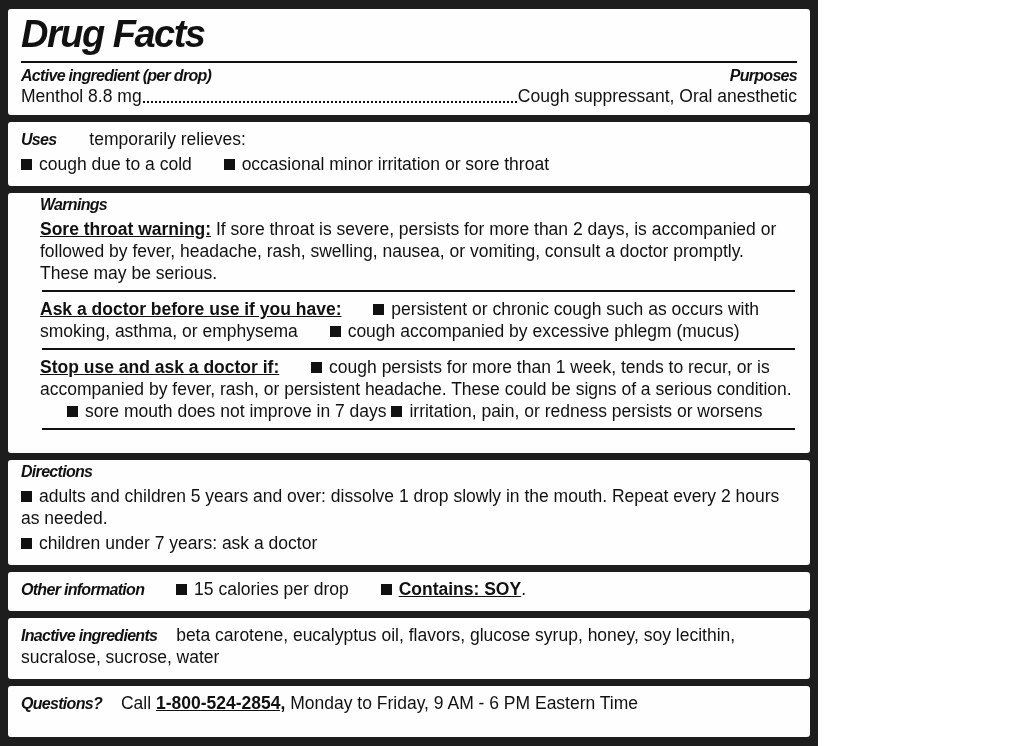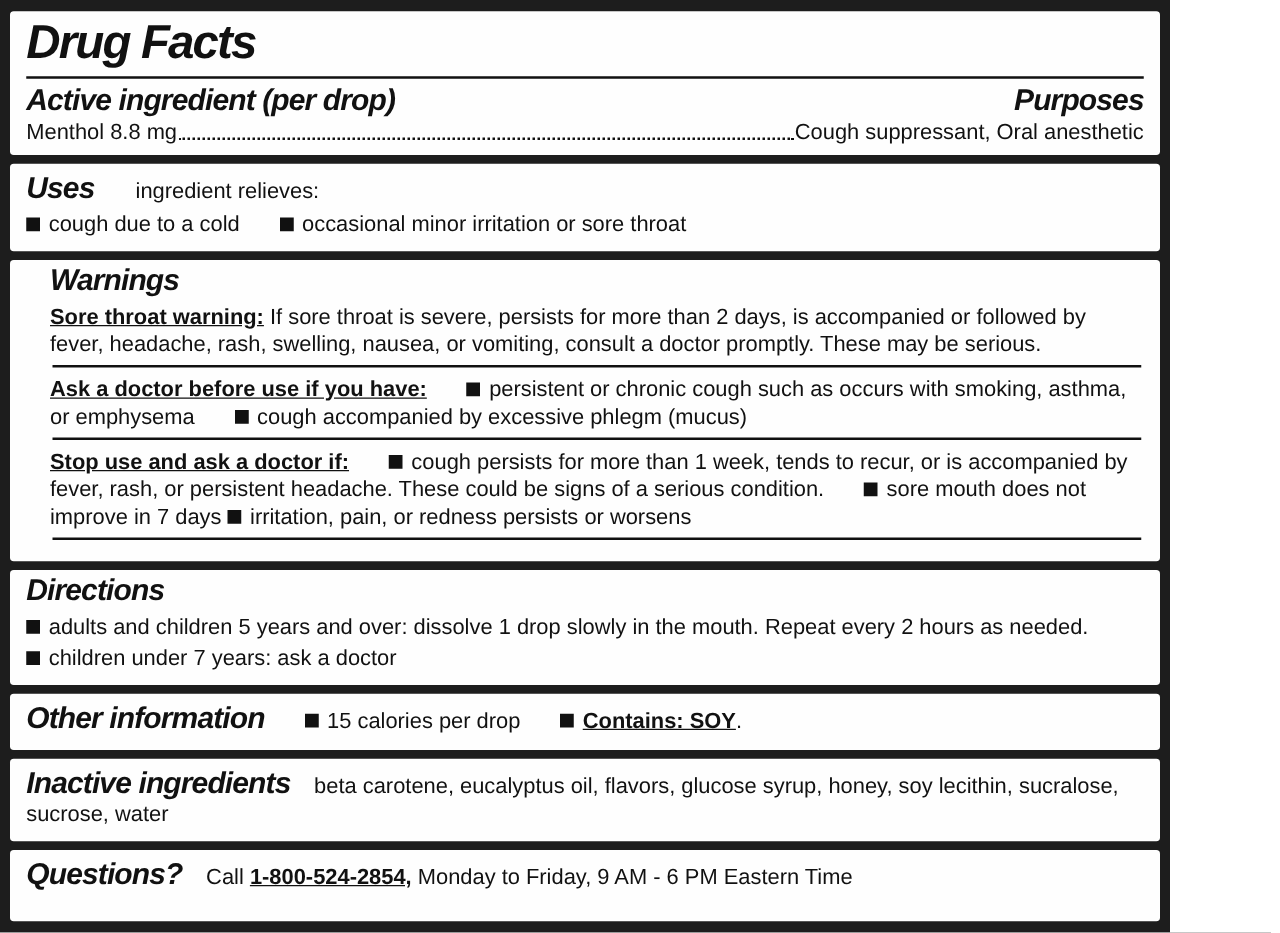--- a/index.html
+++ b/index.html
@@ -1,35 +1,35 @@
 <!DOCTYPE html>
 <html><head>
 <meta charset="utf-8">
 <style>
   html,body{margin:0;padding:0;background:#fff;}
   .label{
-    width:936px;height:746px;box-sizing:border-box;
+    width:818px;height:746px;box-sizing:border-box;
     background:#1d1d1d;
     padding:9px 8px;
     display:flex;flex-direction:column;gap:7px;
     font-family:"Liberation Sans",sans-serif;
     color:#111;overflow:hidden;
   }
   section{
     background:#fefefe;border-radius:3px;
     padding:3px 13px 8px 13px;
     flex:0 0 auto;
   }
   .sec-warnings{flex:1 1 auto;padding-left:32px;}
   h1{
     font-size:38px;font-style:italic;font-weight:700;
     letter-spacing:-1.5px;margin:2px 0 5px 0;line-height:1.1;
   }
   h2{
-    display:inline;font-size:24px;font-style:italic;font-weight:700;
+    display:inline;font-size:16px;font-style:italic;font-weight:700;
     letter-spacing:-0.7px;margin:0;line-height:1.15;
   }
   .hrule{border:none;border-top:2.5px solid #111;margin:0 0 4px 0;}
   .thinrule{border:none;border-top:2px solid #111;margin:6px 2px;}
   p,.line{font-size:17.5px;line-height:1.26;margin:3px 0;}
   .heads{display:flex;justify-content:space-between;align-items:baseline;margin:2px 0 0 0;}
   .dotrow{display:flex;font-size:17.5px;margin-top:1px;}
   .leader{flex:1 1 auto;border-bottom:2.6px dotted #111;margin:0 1px 4px 1px;}
   .sq{
     display:inline-block;width:11px;height:11px;background:#111;
@@ -59,21 +59,21 @@
     <div class="dotrow">
       <span>Menthol 8.8 mg</span>
       <span class="leader"></span>
       <span>Cough suppressant, Oral anesthetic</span>
     </div>
   </section>
 
   <section>
     <div class="line">
       <h2>Uses</h2>
-      <span class="runin-gap">ingredient relieves:</span>
+      <span class="runin-gap">temporarily relieves:</span>
     </div>
     <p>
       <span class="sq"></span><span>cough due to a cold</span>
       <span class="sq isp"></span><span>occasional minor irritation or sore throat</span>
     </p>
   </section>
 
   <section class="sec-warnings">
     <h2 class="heading-block">Warnings</h2>
     <p>

